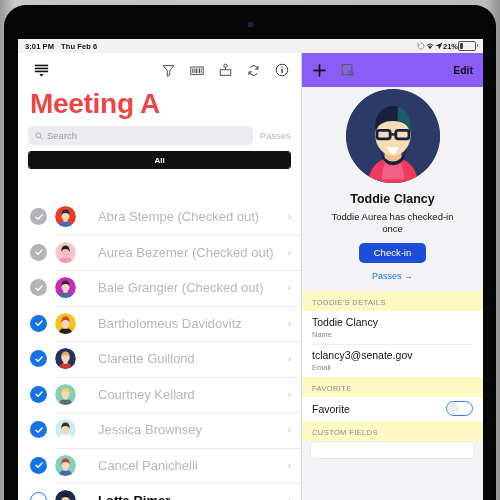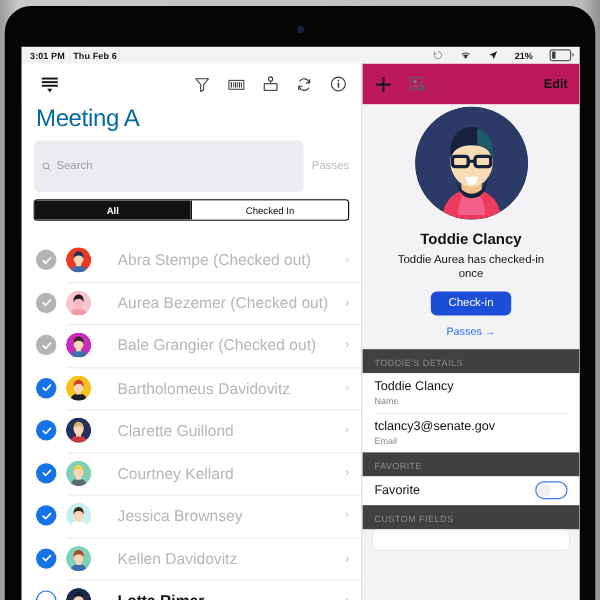--- a/index.html
+++ b/index.html
@@ -13,41 +13,41 @@
     background:#060606;border-radius:22px 22px 4px 4px;box-shadow:inset 0 0 3px #000;}
   #camera{position:absolute;left:248px;top:22px;width:5px;height:5px;border-radius:50%;
     background:#16213d;box-shadow:0 0 1px #3a4f85;}
   #screen{position:absolute;left:18px;top:39px;width:465px;height:462px;
     background:#f7f7f9;overflow:hidden;}
 
   
   #statusbar{position:absolute;left:0;top:0;width:465px;height:14px;background:#f2f2f4;
     display:flex;align-items:center;font-size:7.5px;color:#111;}
   #sb-left{display:flex;gap:7px;padding-left:7px;font-weight:600;letter-spacing:.1px;}
-  #sb-right{margin-left:auto;display:flex;align-items:center;gap:14px;padding-right:7px;font-weight:700;}
+  #sb-right{margin-left:auto;display:flex;align-items:center;gap:0;padding-right:7px;font-weight:700;}
   .sb-ico{display:block;}
   #battery{width:16px;height:7.5px;border:1px solid #555;border-radius:2px;position:relative;}
   #battery:after{content:"";position:absolute;right:-3px;top:2px;width:1.5px;height:3px;background:#555;border-radius:0 1px 1px 0;}
   #battery i{position:absolute;left:1px;top:1px;bottom:1px;width:21%;background:#444;border-radius:1px;display:block;}
 
   
   #left{position:absolute;left:0;top:14px;width:283px;height:448px;background:#ffffff;overflow:hidden;}
   #divider{position:absolute;left:283px;top:14px;width:1px;height:448px;background:#d9d9dd;}
   #right{position:absolute;left:284px;top:14px;width:181px;height:448px;background:#f3f3f6;overflow:hidden;}
 
   
   #l-toolbar{height:34px;display:flex;align-items:center;padding:0 10px;background:#fff;}
   .tb-ico{cursor:default;display:flex;align-items:center;justify-content:center;}
   #sortbtn{width:26px;height:26px;}
   #l-icons{margin-left:auto;display:flex;align-items:center;gap:15px;padding-right:2px;}
-  #title{font-size:20px;font-weight:normal;color:#0369a1;padding:1px 12px 6px;letter-spacing:-.3px;}
+  #title{font-size:28px;font-weight:bold;color:#ef4444;padding:1px 12px 6px;letter-spacing:-.3px;}
 
   
   #searchrow{display:flex;align-items:center;padding:0 10px 6px;gap:7px;}
-  #searchbox{flex:1;height:19px;background:#ececf0;border-radius:5px;display:flex;align-items:center;padding:12px 7px;gap:4px;}
+  #searchbox{flex:1;height:19px;background:#ececf0;border-radius:5px;display:flex;align-items:center;padding:0 7px;gap:4px;}
   #searchbox span.ph{font-size:9.5px;color:#9a9aa0;}
   #cancel{font-size:9.5px;color:#b9b9c0;}
 
   
   #segmented{margin:0 10px 4px;height:16px;border:1px solid #111;border-radius:3px;display:flex;overflow:hidden;}
   .seg{flex:1;display:flex;align-items:center;justify-content:center;font-size:8px;color:#111;background:#fff;border-left:1px solid #111;text-align:center;}
   .seg:first-child{border-left:none;}
   .seg.on{background:#111;color:#fff;font-weight:bold;}
 
   
@@ -58,31 +58,31 @@
   .chk.gray{background:#b3b3b8;}
   .chk.blue{background:#1473e6;}
   .chk.empty{background:#fff;border:1.6px solid #1473e6;box-sizing:border-box;}
   .chk svg{width:10px;height:10px;}
   .av{width:21px;height:21px;border-radius:50%;margin-left:8px;flex:0 0 auto;overflow:hidden;position:relative;}
   .nm{margin-left:22px;font-size:13px;color:#b6b6bb;white-space:nowrap;overflow:hidden;}
   .row.active .nm{color:#111;font-weight:bold;}
   .chev{margin-left:auto;color:#c2c2c8;font-size:10px;}
 
   
-  #r-toolbar{height:34px;display:flex;align-items:center;padding:0 10px;background:#be185d;gap:14px;}
+  #r-toolbar{height:34px;display:flex;align-items:center;padding:0 10px;background:#8b5cf6;gap:14px;}
   #edit{margin-left:auto;font-size:10.5px;font-weight:bold;color:#111;}
   #hero{background:#f3f3f6;text-align:center;padding:2px 10px 10px;}
   #heroav{width:94px;height:94px;border-radius:50%;margin:0 auto;overflow:hidden;position:relative;background:#2b3a66;}
   #heroname{font-size:12.5px;font-weight:bold;color:#111;margin-top:9px;}
   #herosub{font-size:9.5px;color:#111;margin-top:5px;line-height:1.25;padding:0 8px;}
   #checkin{display:inline-block;margin-top:8px;background:#1d4ed8;color:#fff;font-size:9.5px;
     padding:4.5px 15px;border-radius:5px;}
   #passes{display:block;margin-top:8px;font-size:9px;color:#2a6ff0;}
 
-  .sect{font-size:7.5px;color:#8a8a90;letter-spacing:.4px;padding:7px 10px 4px;background:#404040;}
+  .sect{font-size:7.5px;color:#8a8a90;letter-spacing:.4px;padding:7px 10px 4px;background:#fef9c3;}
   .card{background:#fff;}
   .field{padding:5px 10px 5px;position:relative;}
   .field+.field:before{content:"";position:absolute;left:10px;right:10px;top:0;height:1px;background:#ececee;}
   .fval{font-size:10.5px;color:#111;}
   .flab{font-size:7.5px;color:#8a8a90;margin-top:2px;}
   .toggrow{background:#fff;height:24px;display:flex;align-items:center;padding:0 10px;}
   .toggrow .fval{font-size:10.5px;}
   .toggle{margin-left:auto;width:27px;height:15px;border-radius:8px;border:1.5px solid #3e7bf0;
     background:#fff;box-sizing:border-box;position:relative;}
   .toggle i{position:absolute;left:1px;top:1px;width:11px;height:11px;border-radius:50%;background:#eceef2;}
@@ -183,21 +183,20 @@
             <circle cx="5" cy="5" r="3.6" fill="none" stroke="#9a9aa0" stroke-width="1.2"></circle>
             <path d="M7.8 7.8L11 11" stroke="#9a9aa0" stroke-width="1.2"></path>
           </svg>
           <span class="ph">Search</span>
         </div>
         <span id="cancel">Passes</span>
       </div>
 
       <div id="segmented">
         <div class="seg on">All</div>
-        <div class="seg">Checked In</div>
       </div>
 
       <div id="list">
           <div class="row">
             <span class="chk gray">
               <svg viewBox="0 0 12 12">
                 <path d="M2.4 6.2l2.4 2.5L9.7 3.6" fill="none" stroke="#fff" stroke-width="1.7" stroke-linecap="round" stroke-linejoin="round"></path>
               </svg>
             </span>
             <span class="av"><svg viewBox="0 0 40 40" width="21" height="21">
@@ -312,21 +311,21 @@
                 <path d="M2.4 6.2l2.4 2.5L9.7 3.6" fill="none" stroke="#fff" stroke-width="1.7" stroke-linecap="round" stroke-linejoin="round"></path>
               </svg>
             </span>
             <span class="av"><svg viewBox="0 0 40 40" width="21" height="21">
                 <circle cx="20" cy="20" r="20" fill="#7ed0b8"></circle>
                 <path d="M7 40c0-7.5 6-11.5 13-11.5S33 32.5 33 40z" fill="#3f6ea8"></path>
                 <rect x="16" y="23" width="8" height="7" fill="#f7d7b8"></rect>
                 <ellipse cx="20" cy="18" rx="8" ry="9.5" fill="#f7d7b8"></ellipse>
                 <path d="M12 16c0-6 3.5-9.5 8-9.5S28 10 28 16c0 2-.4 3-.4 3-.6-4-3-5.8-7.6-5.8s-7 1.8-7.6 5.8c0 0-.4-1-.4-3z" fill="#b2452a"></path>
               </svg></span>
-            <span class="nm">Kellen Davidovitz</span>
+            <span class="nm">Cancel Panichelli</span>
             <span class="chev">›</span>
           </div>
           <div class="row active">
             <span class="chk empty"></span>
             <span class="av"><svg viewBox="0 0 40 40" width="21" height="21">
                 <circle cx="20" cy="20" r="20" fill="#1d2b4a"></circle>
                 <path d="M7 40c0-7.5 6-11.5 13-11.5S33 32.5 33 40z" fill="#c9eef0"></path>
                 <rect x="16" y="23" width="8" height="7" fill="#f7d7b8"></rect>
                 <ellipse cx="20" cy="18" rx="8" ry="9.5" fill="#f7d7b8"></ellipse>
                 <path d="M12 16c0-6 3.5-9.5 8-9.5S28 10 28 16c0 2-.4 3-.4 3-.6-4-3-5.8-7.6-5.8s-7 1.8-7.6 5.8c0 0-.4-1-.4-3z" fill="#141c30"></path>

